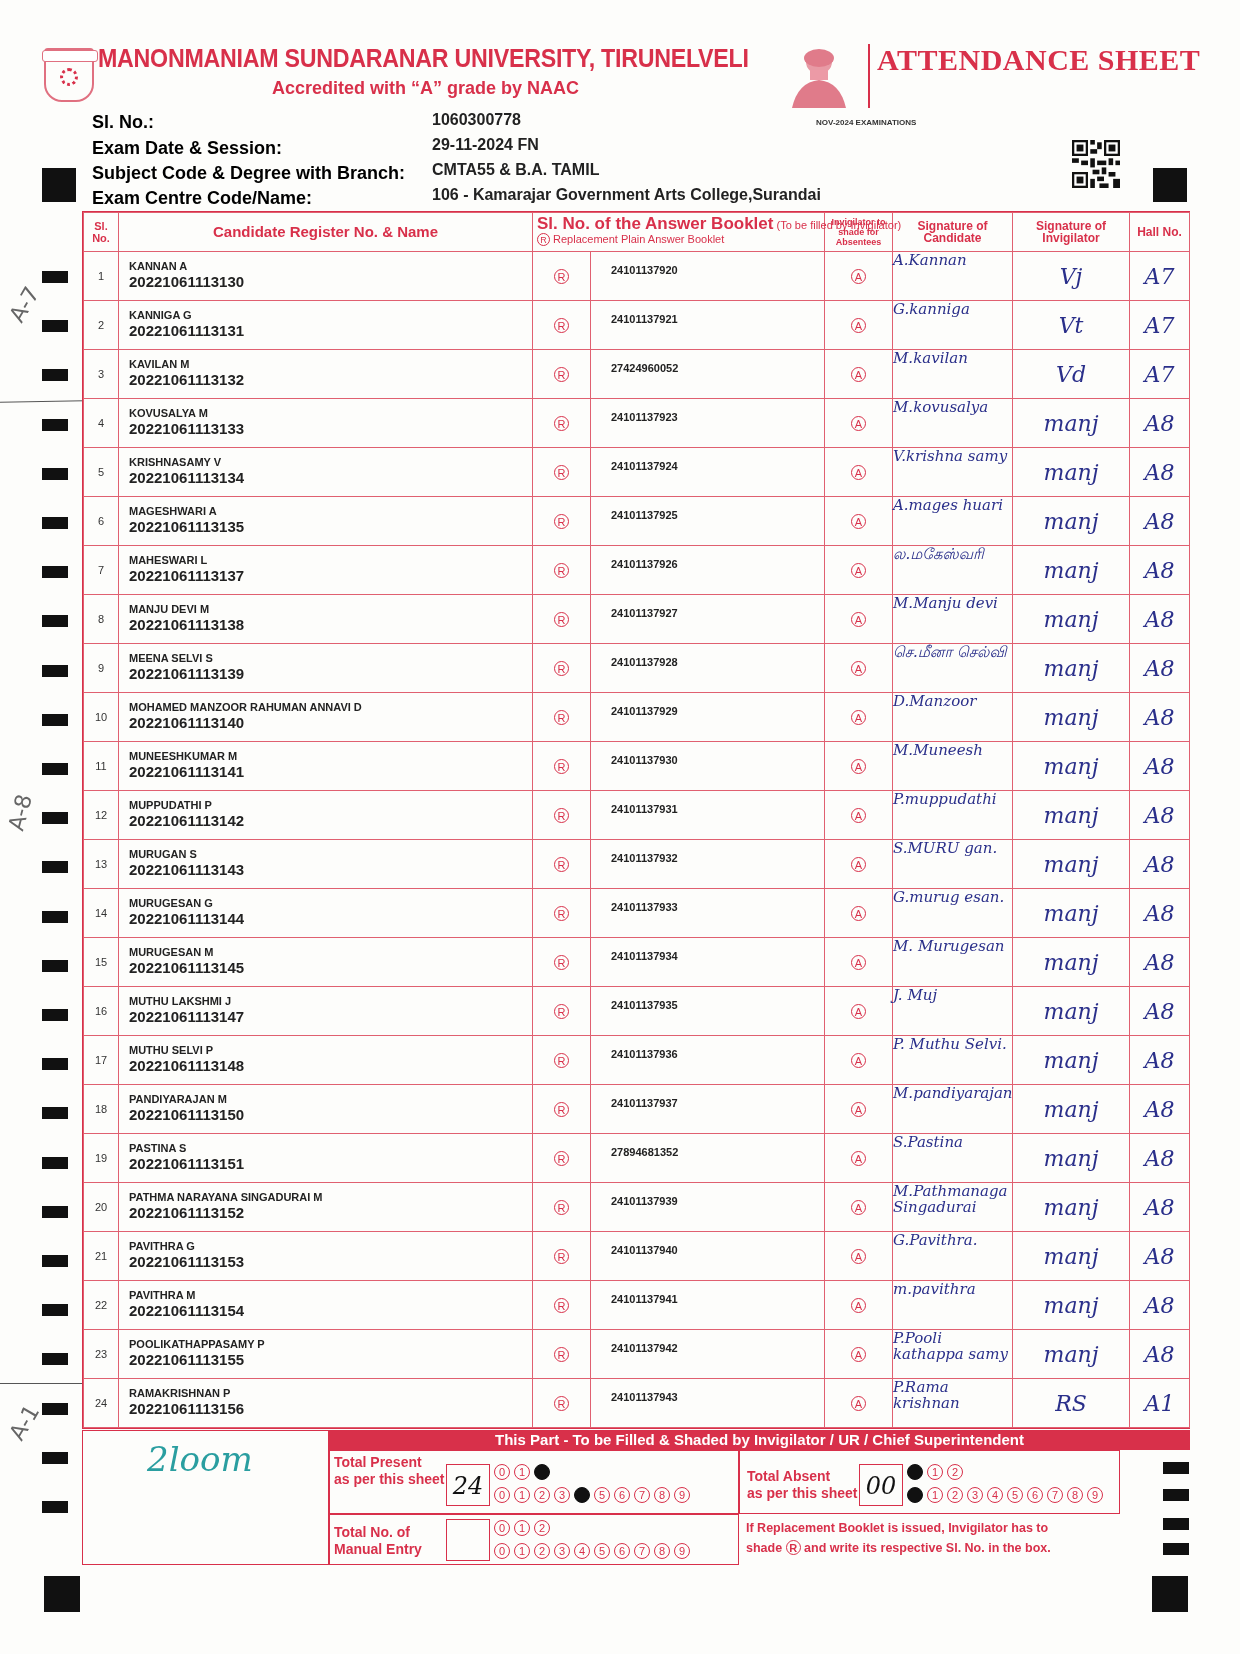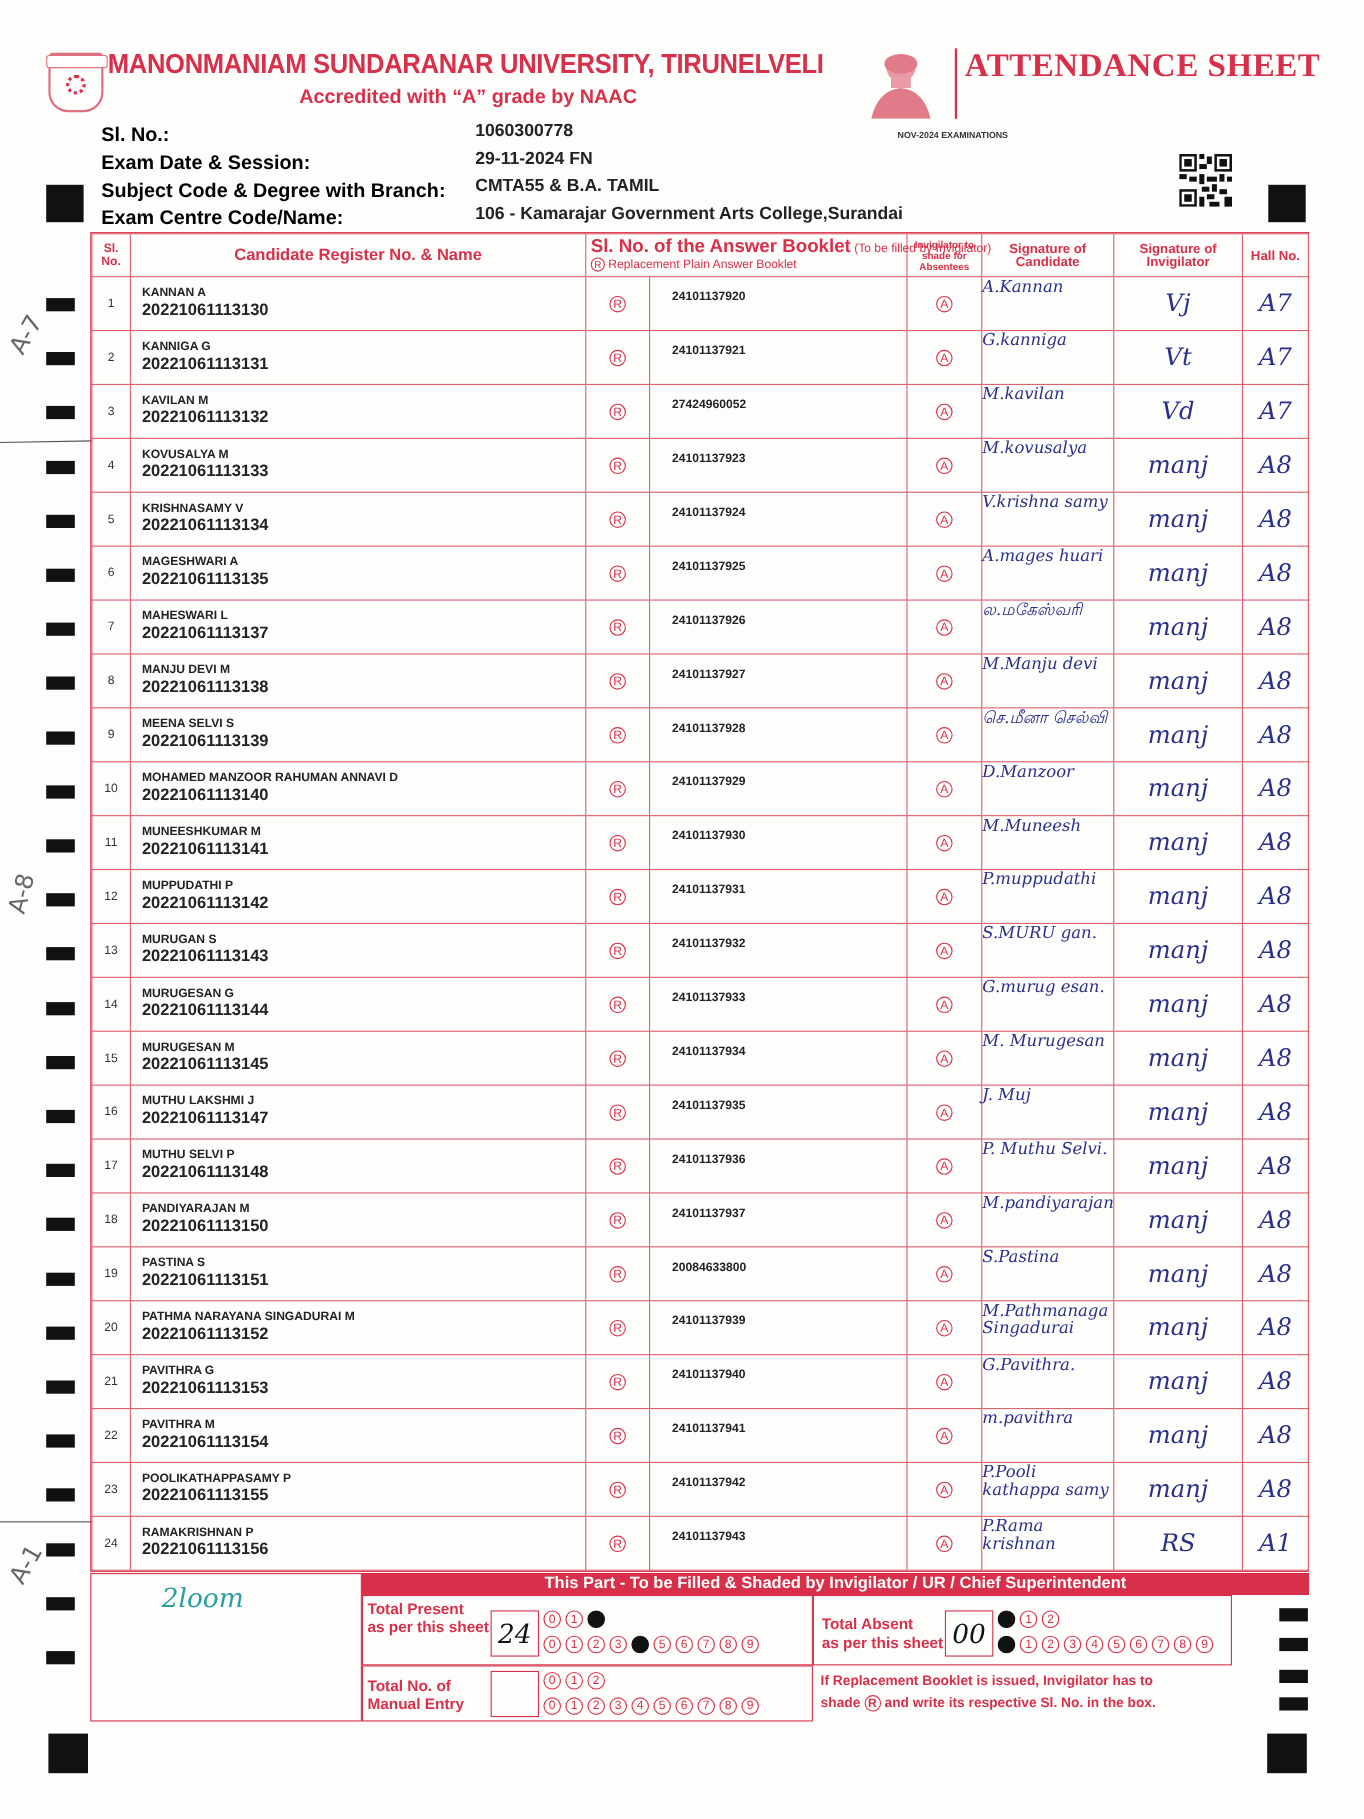--- a/index.html
+++ b/index.html
@@ -38,21 +38,21 @@
   .c-bub { text-align:center; vertical-align:middle !important; }
   .booklet { font-size:11px; font-weight:bold; margin:12px 0 0 20px; color:#222; }
   .hw { font-family:"DejaVu Serif", serif; font-style:italic; color:#2a2f8a; }
   .sigc { font-size:15px; padding:6px 0 0 6px; line-height:16px; }
   .sigi { font-size:22px; text-align:center; vertical-align:middle !important; }
   .hall { font-size:22px; text-align:center; vertical-align:middle !important; }
 
   
   .bottom { position:absolute; left:82px; top:1430px; width:1108px; height:135px; }
   .cs-box { position:absolute; left:0; top:0; width:247px; height:135px; border:1.5px solid #d8304a; box-sizing:border-box; }
-  .cs-sig { position:absolute; left:64px; top:8px; font-family:"DejaVu Serif", serif; font-style:italic; font-size:24px; color:#2a9ea0; }
+  .cs-sig { position:absolute; left:64px; top:8px; font-family:"DejaVu Serif", serif; font-style:italic; font-size:34px; color:#2a9ea0; }
   .cs-label { position:absolute; left:0; width:100%; top:86px; text-align:center; font-size:14px; font-weight:bold; color:#d8304a; line-height:18px; border-top:1px solid #d8304a; padding-top:2px;}
   .band { position:absolute; left:247px; top:0; width:861px; height:20px; background:#d8304a; color:#fff; font-weight:bold; font-size:15px; text-align:center; line-height:20px; }
   .inbox { position:absolute; border:1px solid #d8304a; box-sizing:border-box; }
   .blabel { position:absolute; font-size:14px; font-weight:bold; color:#d8304a; line-height:17px; }
   .writebox { position:absolute; border:1px solid #d8304a; width:44px; height:42px; box-sizing:border-box; font-family:"DejaVu Serif",serif; font-style:italic; font-size:24px; text-align:center; line-height:42px; color:#111; }
   .brow { position:absolute; display:flex; gap:4px; }
   .brow .bub { width:16px; height:16px; font-size:11px; line-height:14px; }
   .bub.filled { background:#111; border-color:#111; color:transparent; }
   .note { position:absolute; font-size:12.5px; font-weight:bold; color:#d8304a; line-height:20px; }
   .pencil { position:absolute; font-family:"DejaVu Sans", sans-serif; color:#666; font-size:22px; }
@@ -540,21 +540,21 @@
         <tr>
     <td class="c-sl">19</td>
     <td class="c-name">
       <div class="nm">PASTINA S</div>
       <div class="reg">20221061113151</div>
     </td>
     <td class="c-bub">
       <span class="bub">R</span>
     </td>
     <td>
-      <div class="booklet">20084633800</div>
+      <div class="booklet">27894681352</div>
     </td>
     <td class="c-bub">
       <span class="bub">A</span>
     </td>
     <td class="hw sigc">S.Pastina</td>
     <td class="hw sigi">manj</td>
     <td class="hw hall">A8</td>
         </tr>
         <tr>
     <td class="c-sl">20</td>

